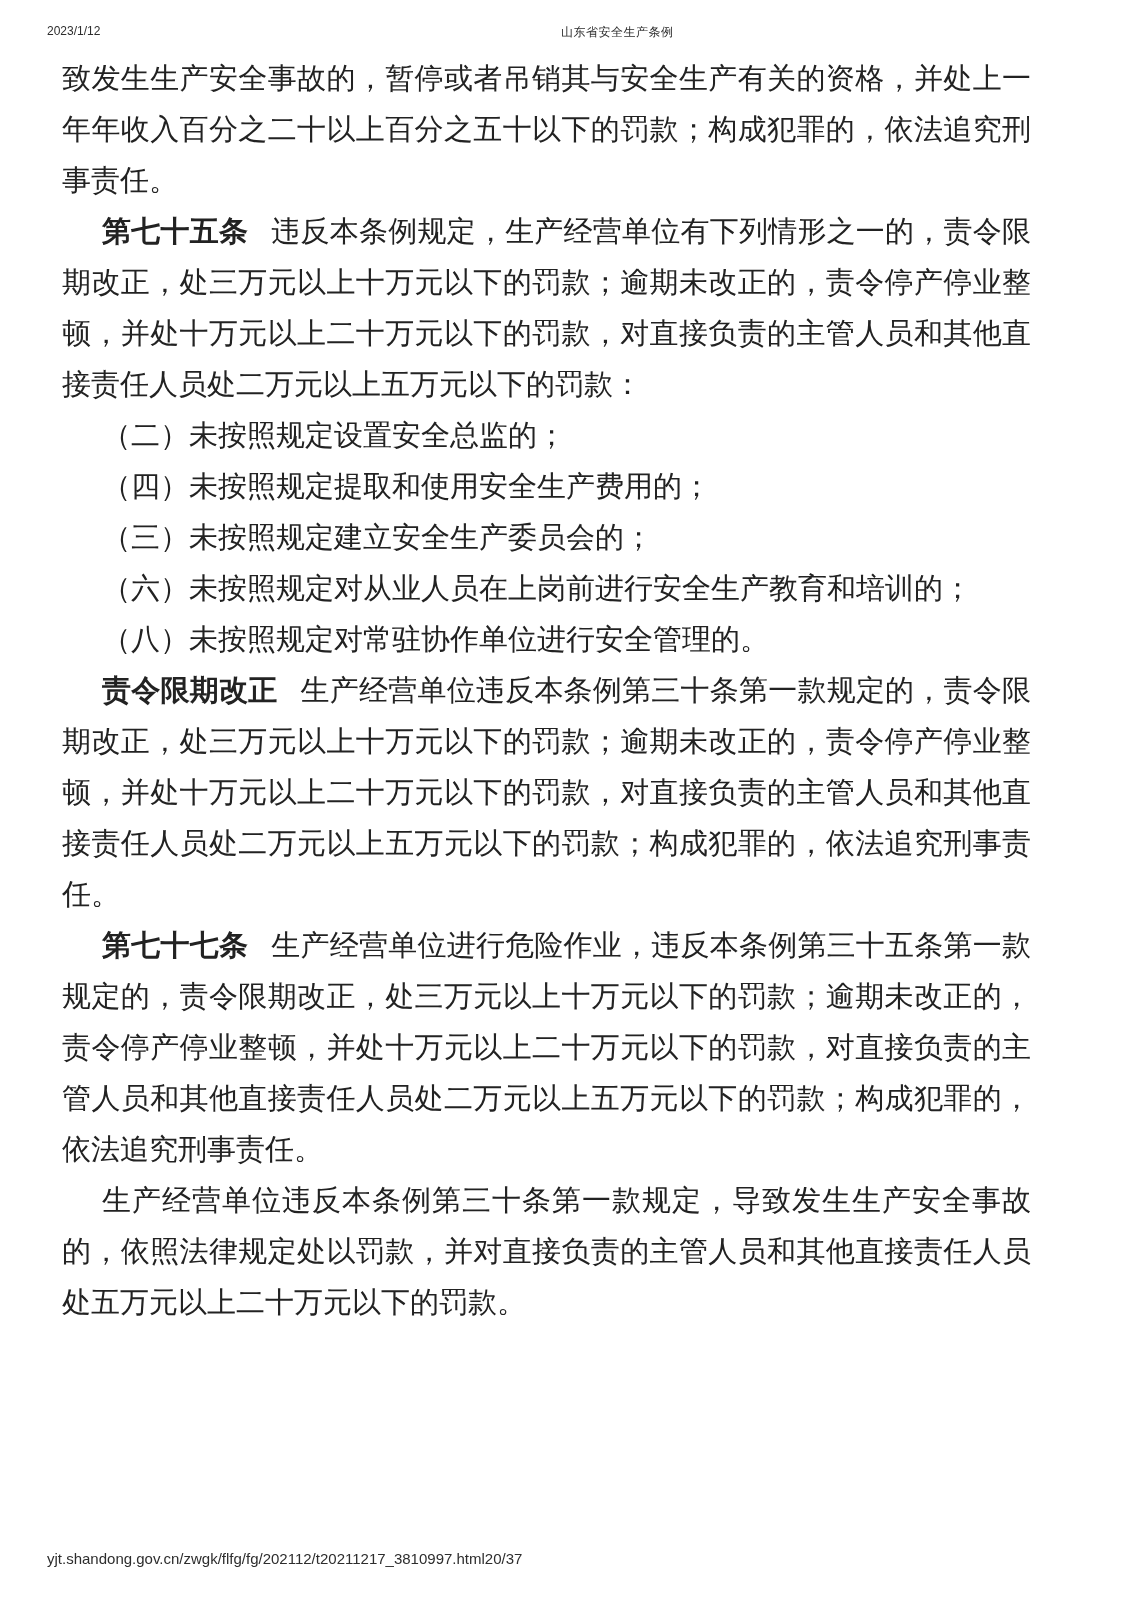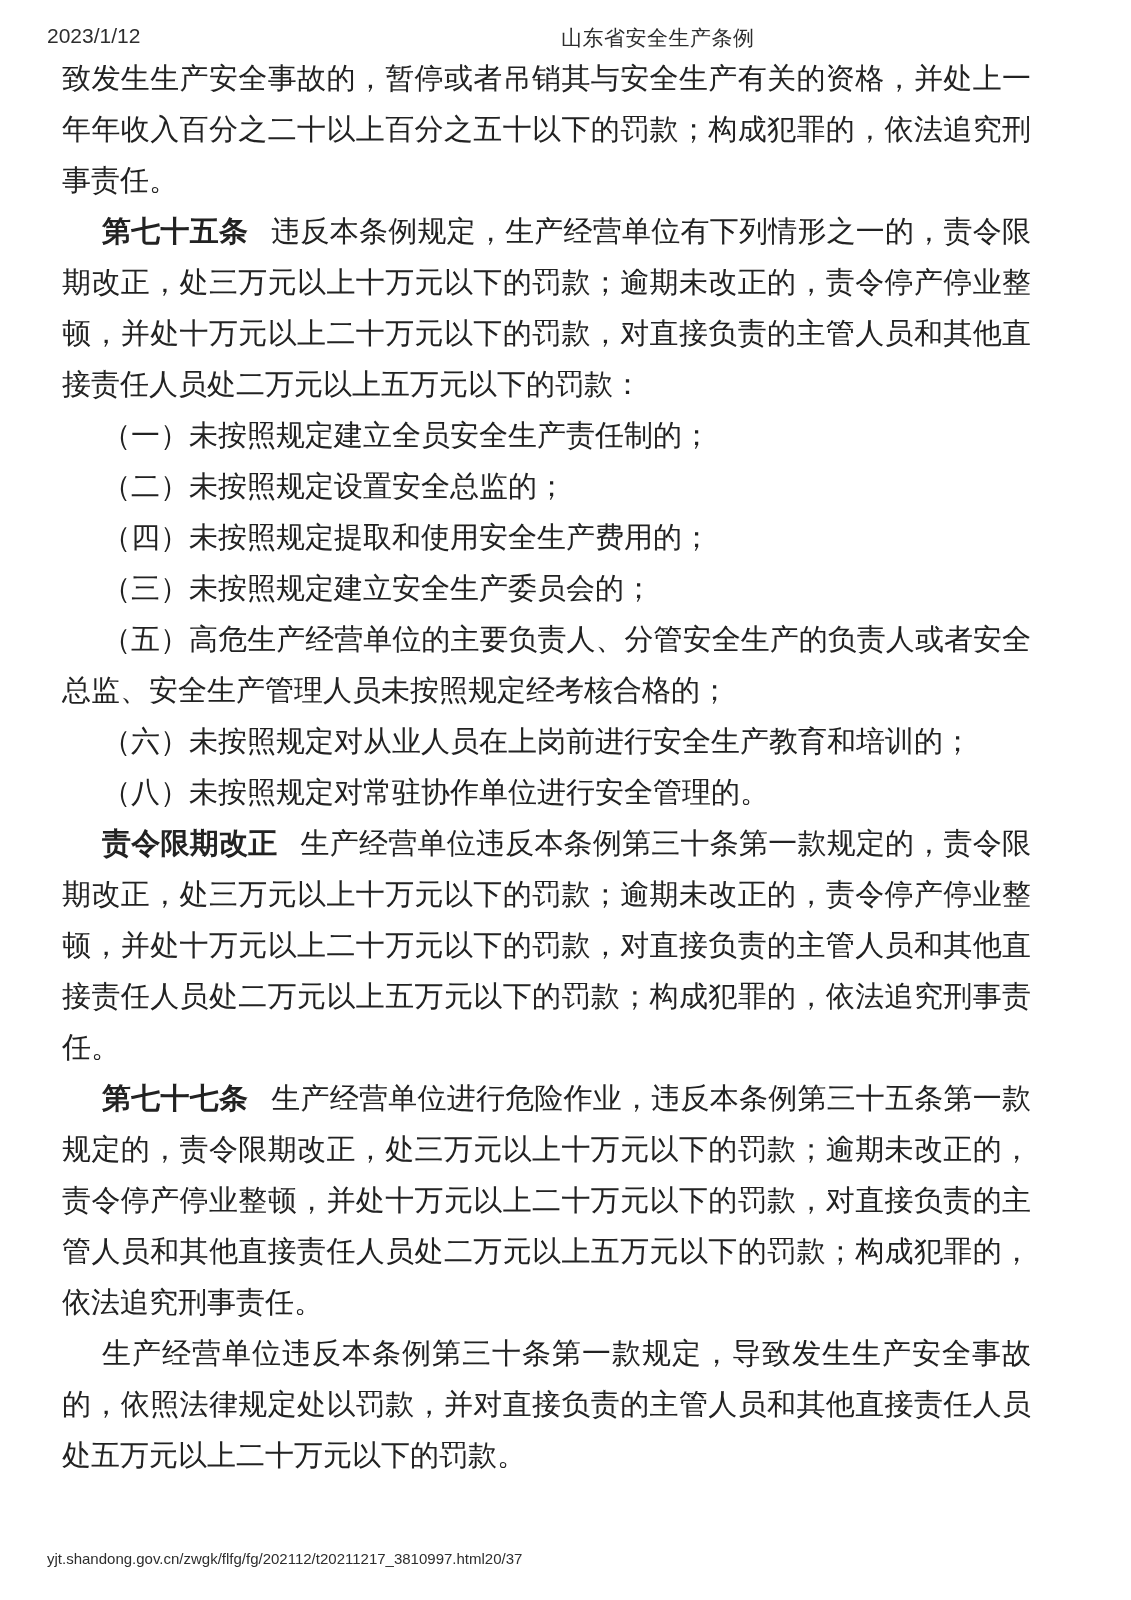--- a/index.html
+++ b/index.html
@@ -15,21 +15,21 @@
     overflow: hidden;
     font-family: "Liberation Serif", "DejaVu Serif", serif;
   }
   .print-header {
     position: absolute;
     top: 24px;
     left: 0;
     right: 0;
     height: 20px;
     font-family: "Liberation Sans", "DejaVu Sans", sans-serif;
-    font-size: 21px;
+    font-size: 12px;
     color: #2d2d2d;
     padding-left: 20px;
   }
   .print-date {
     position: absolute;
     left: 47px;
     top: 0;
   }
   .doc-title {
     position: absolute;
@@ -81,25 +81,23 @@
   <header class="print-header">
     <span class="print-date">2023/1/12</span>
     <span class="doc-title">山东省安全生产条例</span>
   </header>
 
   <main class="doc-body">
     <p class="continuation"><span>致发生生产安全事故的，暂停或者吊销其与安全生产有关的资格，并处上一年年收入百分之二十以上百分之五十以下的罚款；构成犯罪的，依法追究刑事责任。</span></p>
 
     <p><b class="article-label">第七十五条</b><span>违反本条例规定，生产经营单位有下列情形之一的，责令限期改正，处三万元以上十万元以下的罚款；逾期未改正的，责令停产停业整顿，并处十万元以上二十万元以下的罚款，对直接负责的主管人员和其他直接责任人员处二万元以上五万元以下的罚款：</span></p>
 
-    <p><span>（一）未按照规定建立全员安全生产责任制的；</span></p>
     <p><span>（二）未按照规定设置安全总监的；</span></p>
     <p><span>（四）未按照规定提取和使用安全生产费用的；</span></p>
     <p><span>（三）未按照规定建立安全生产委员会的；</span></p>
-    <p><span>（五）高危生产经营单位的主要负责人、分管安全生产的负责人或者安全总监、安全生产管理人员未按照规定经考核合格的；</span></p>
     <p><span>（六）未按照规定对从业人员在上岗前进行安全生产教育和培训的；</span></p>
     <p><span>（八）未按照规定对常驻协作单位进行安全管理的。</span></p>
 
     <p><b class="article-label">责令限期改正</b><span>生产经营单位违反本条例第三十条第一款规定的，责令限期改正，处三万元以上十万元以下的罚款；逾期未改正的，责令停产停业整顿，并处十万元以上二十万元以下的罚款，对直接负责的主管人员和其他直接责任人员处二万元以上五万元以下的罚款；构成犯罪的，依法追究刑事责任。</span></p>
 
     <p><b class="article-label">第七十七条</b><span>生产经营单位进行危险作业，违反本条例第三十五条第一款规定的，责令限期改正，处三万元以上十万元以下的罚款；逾期未改正的，责令停产停业整顿，并处十万元以上二十万元以下的罚款，对直接负责的主管人员和其他直接责任人员处二万元以上五万元以下的罚款；构成犯罪的，依法追究刑事责任。</span></p>
 
     <p><span>生产经营单位违反本条例第三十条第一款规定，导致发生生产安全事故的，依照法律规定处以罚款，并对直接负责的主管人员和其他直接责任人员处五万元以上二十万元以下的罚款。</span></p>
   </main>
 

